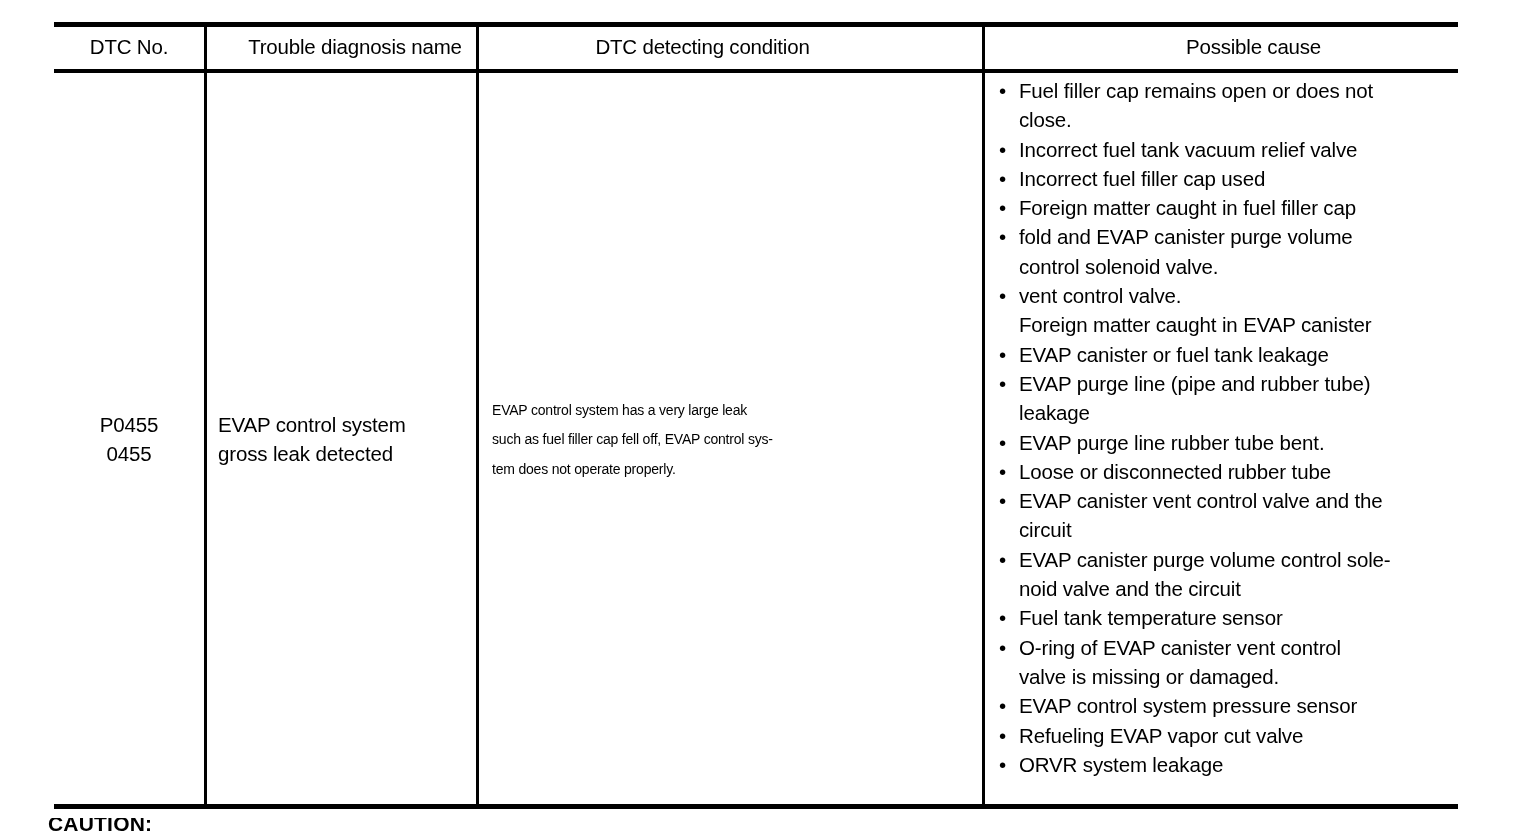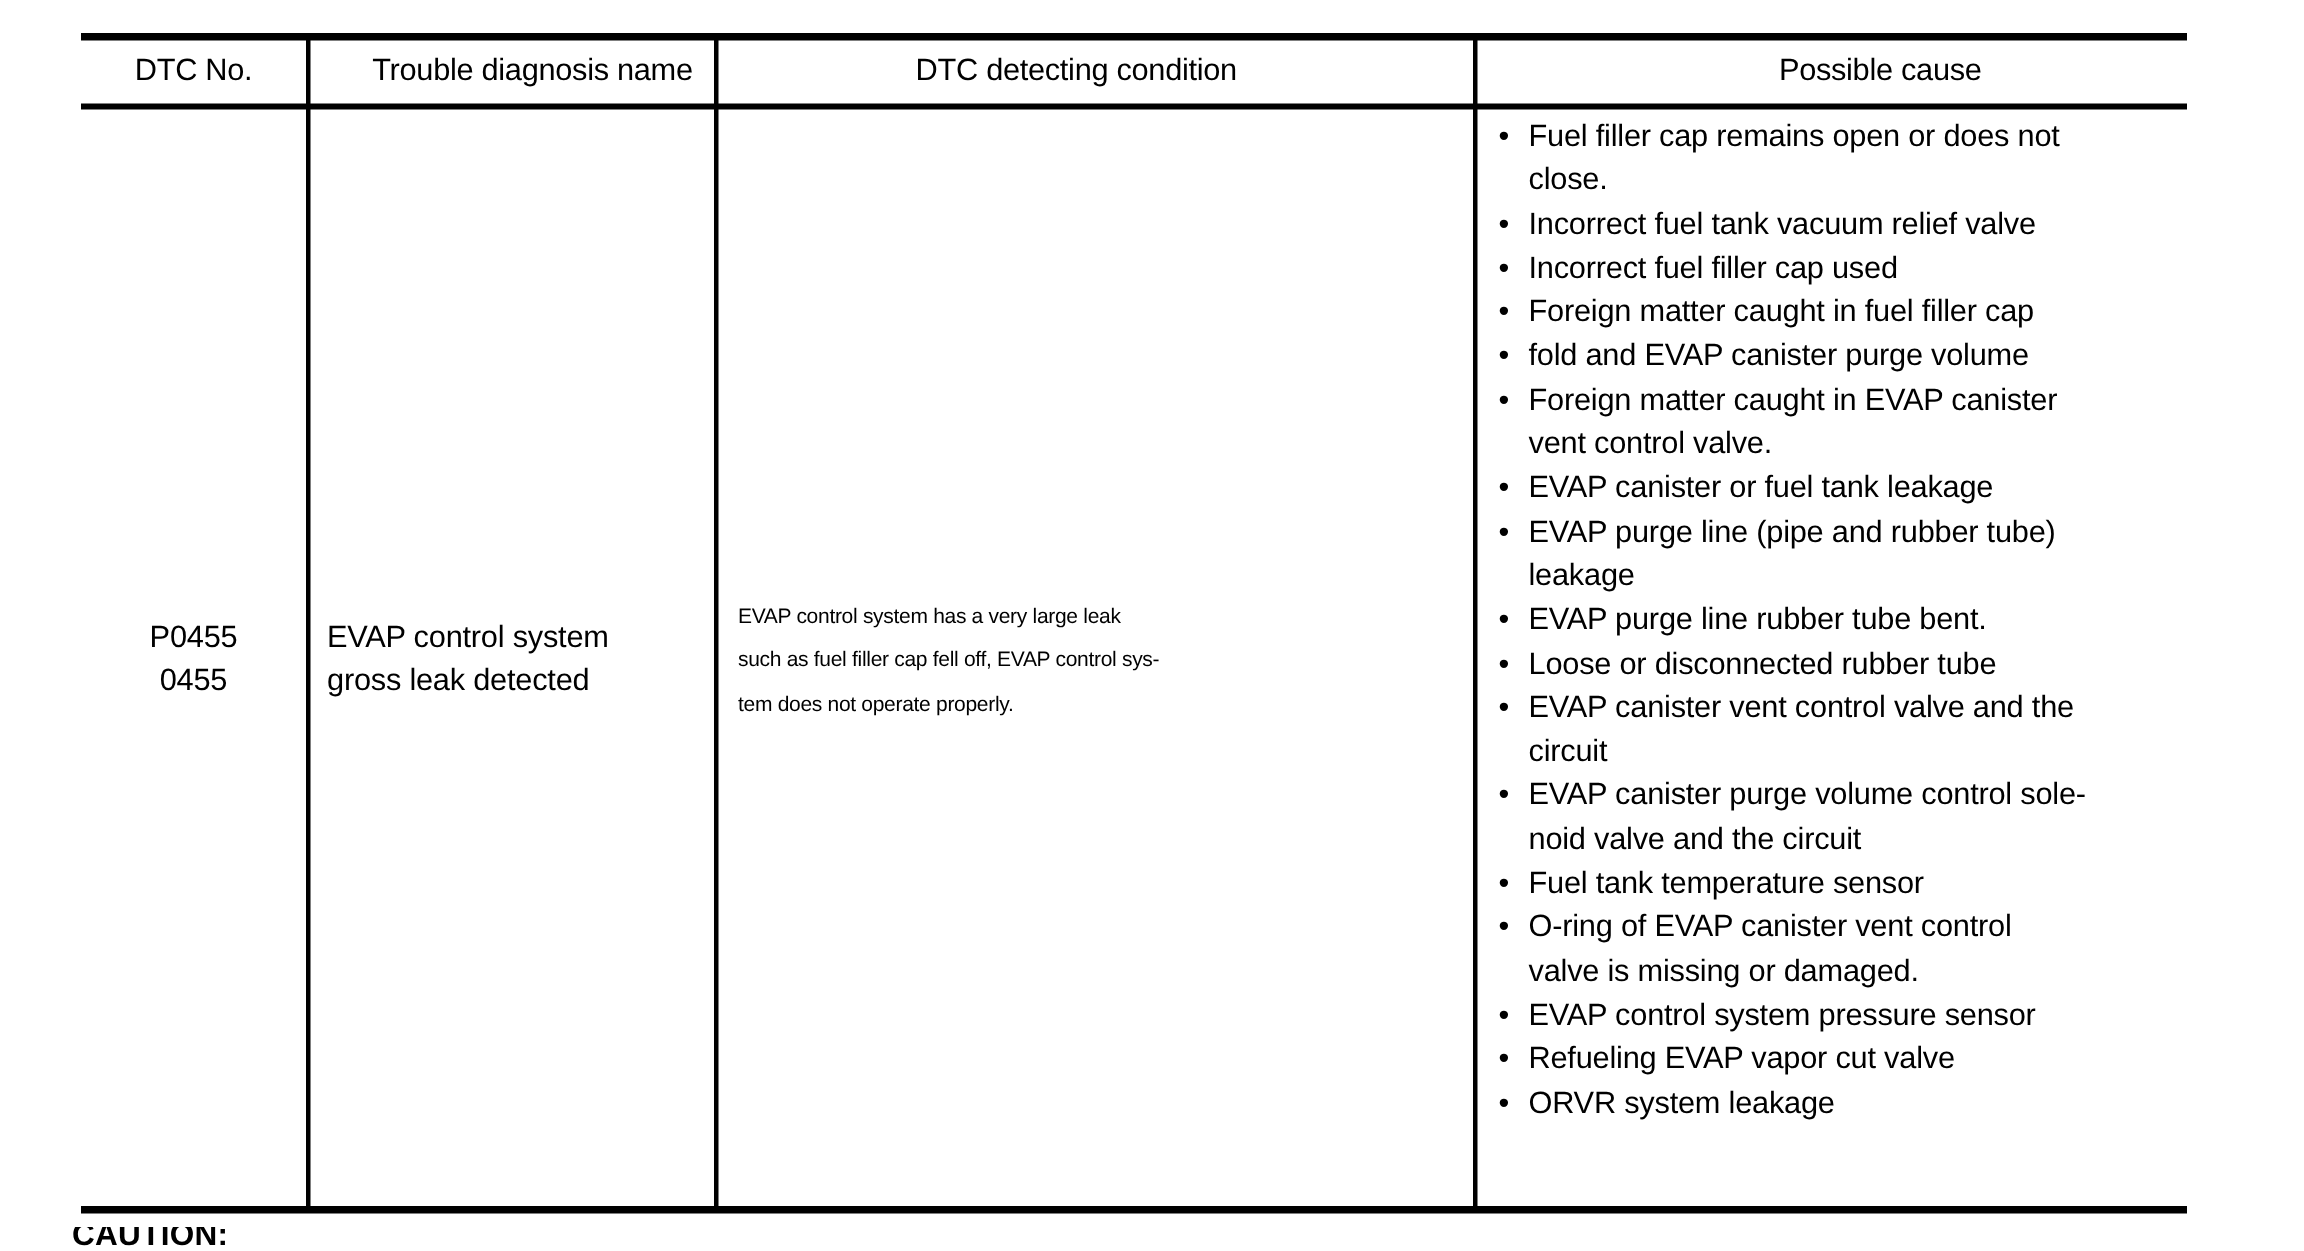--- a/index.html
+++ b/index.html
@@ -80,21 +80,21 @@
 
   .hdr-text {
     font-size: 20.5px;
     line-height: 22px;
     letter-spacing: -0.2px;
     white-space: nowrap;
     text-align: center;
   }
   .hdr-dtcno  { left: 54px;  top: 36px; width: 150px; }
   .hdr-name   { left: 207px; top: 36px; width: 296px; }
-  .hdr-cond   { left: 466px; top: 36px; width: 503px; }
+  .hdr-cond   { left: 451px; top: 36px; width: 503px; }
   .hdr-cause  { left: 985px; top: 36px; width: 473px; margin-left: 32px; }
 
   .dtc-no-block {
     left: 54px; top: 410px; width: 150px;
     text-align: center;
     font-size: 20.5px;
     line-height: 29.3px;
     letter-spacing: -0.15px;
   }
   .name-block {
@@ -187,27 +187,28 @@
         <li>
           <span class="bullet">•</span>
           <span class="txt">
             <span class="ln">Foreign matter caught in fuel filler cap</span>
           </span>
         </li>
         <li>
           <span class="bullet">•</span>
           <span class="txt">
             <span class="ln">fold and EVAP canister purge volume</span>
-          </span>
-        </li>
-        <li>
-          <span class="bullet">•</span>
-          <span class="txt">
+            <span class="ln">control solenoid valve.</span>
+          </span>
+        </li>
+        <li>
+          <span class="bullet">•</span>
+          <span class="txt">
+            <span class="ln">vent control valve.</span>
             <span class="ln">Foreign matter caught in EVAP canister</span>
-            <span class="ln">vent control valve.</span>
           </span>
         </li>
         <li>
           <span class="bullet">•</span>
           <span class="txt">
             <span class="ln">EVAP canister or fuel tank leakage</span>
           </span>
         </li>
         <li>
           <span class="bullet">•</span>

